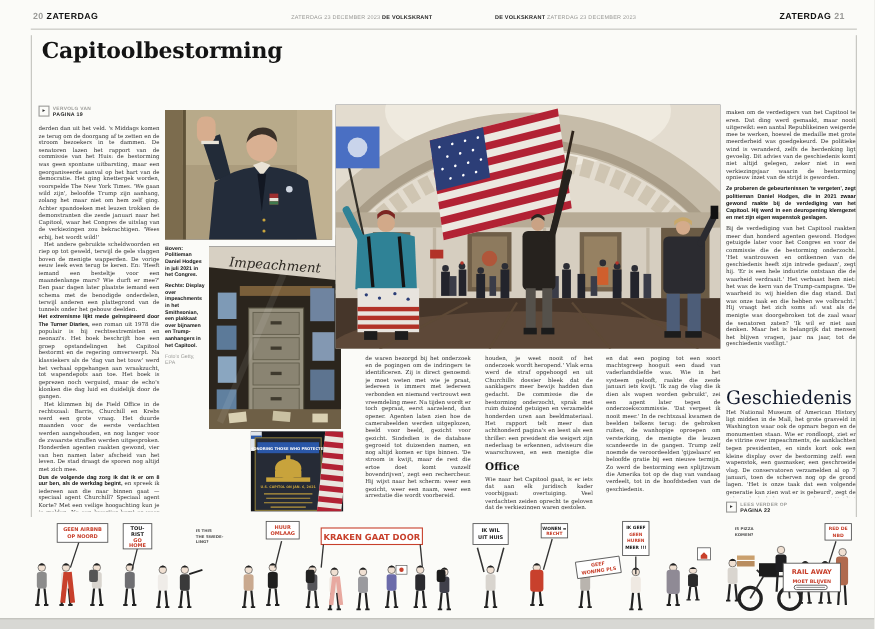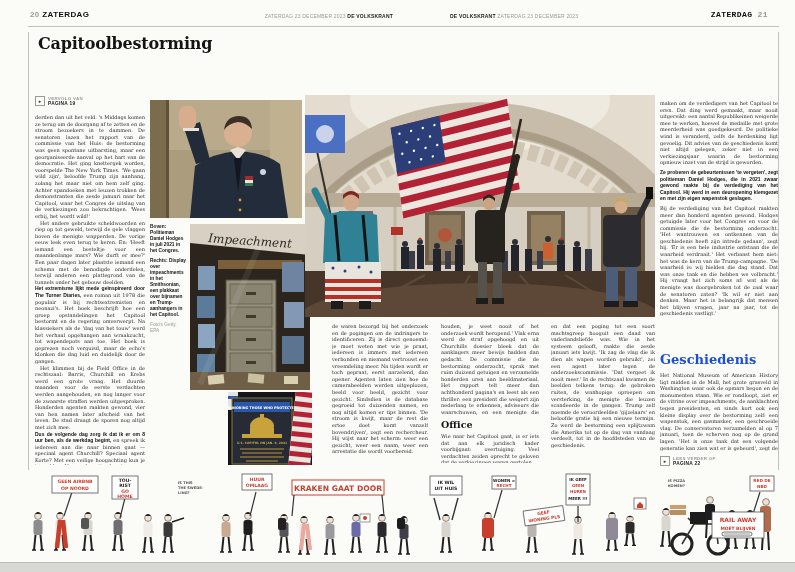--- a/index.html
+++ b/index.html
@@ -8,30 +8,30 @@
   .abs{position:absolute;}
   .hairline{background:#c2c2bd;}
   
   .hdr{font-size:8px;letter-spacing:.4px;text-align:right;}
   .hdr b{color:#111;}
   .hdr .num{color:#9a9a97;font-weight:bold;}
   .tinyhdr{font-size:5px;color:#9a9a97;letter-spacing:.2px;}
   .tinyhdr b{color:#222;}
   
   .pagetitle{font-family:"DejaVu Serif","Liberation Serif",serif;font-weight:bold;
-             font-size:16px;color:#141414;letter-spacing:-.2px;}
+             font-size:20px;color:#141414;letter-spacing:-.2px;}
   
   .bodycol{font-family:"DejaVu Serif","Liberation Serif",serif;font-size:5px;line-height:6.6px;
            text-align:justify;color:#2a2a2a;overflow:hidden;}
   .bodycol p{margin:0 0 0 0;text-indent:5px;}
   .bodycol p.noind{text-indent:0;}
   .boldlead{font-family:"Liberation Sans",sans-serif;font-weight:bold;font-size:5px;color:#111;}
   .subhead{font-family:"DejaVu Serif","Liberation Serif",serif;font-weight:bold;font-size:9.5px;
            color:#141414;margin:4px 0 3px 0;}
-  .histhead{font-family:"DejaVu Serif","Liberation Serif",serif;font-weight:bold;font-size:13px;color:#1d4ed8;}
+  .histhead{font-family:"DejaVu Serif","Liberation Serif",serif;font-weight:normal;font-size:17px;color:#0f172a;}
   
   .caption{font-size:4.8px;line-height:6px;font-weight:bold;color:#151515;overflow:hidden;}
   .caption .credit{color:#9a9a97;font-weight:normal;display:block;margin-top:3px;}
   .caption .blk{display:block;margin-bottom:4px;}
   
   .tag{display:flex;align-items:flex-start;gap:3px;}
   .tagbox{width:8px;height:8px;border:1px solid #9a9a97;font-size:5px;line-height:8px;
           text-align:center;color:#333;flex:0 0 auto;}
   .tagtxt{font-size:4.4px;line-height:5.4px;letter-spacing:.3px;color:#9a9a97;font-weight:bold;}
   .tagtxt b{color:#1c1c1c;font-size:4.8px;}
@@ -49,21 +49,21 @@
     <b>ZATERDAG</b>
   </div>
   <div class="abs tinyhdr" style="right:402px;top:13px;">
     <span>ZATERDAG 23 DECEMBER 2023</span>
     <b>DE VOLKSKRANT</b>
   </div>
   <div class="abs tinyhdr" style="left:450px;top:13px;">
     <b>DE VOLKSKRANT</b>
     <span>ZATERDAG 23 DECEMBER 2023</span>
   </div>
-  <div class="abs hdr" style="right:27px;top:10px;font-family:Liberation Mono, monospace;">
+  <div class="abs hdr" style="right:27px;top:10px;">
     <b>ZATERDAG</b>
     <span class="num">21</span>
   </div>
   <div class="abs hairline" style="left:28px;top:26px;width:751px;height:1px;"></div>
   <div class="abs hairline" style="left:28px;top:32px;width:1px;height:438px;"></div>
   <div class="abs hairline" style="left:778px;top:32px;width:1px;height:438px;"></div>
 
   <div class="abs pagetitle" style="left:38px;top:34px;">Capitoolbestorming</div>
 
   <div class="abs tag" style="left:35px;top:96px;width:110px;">

